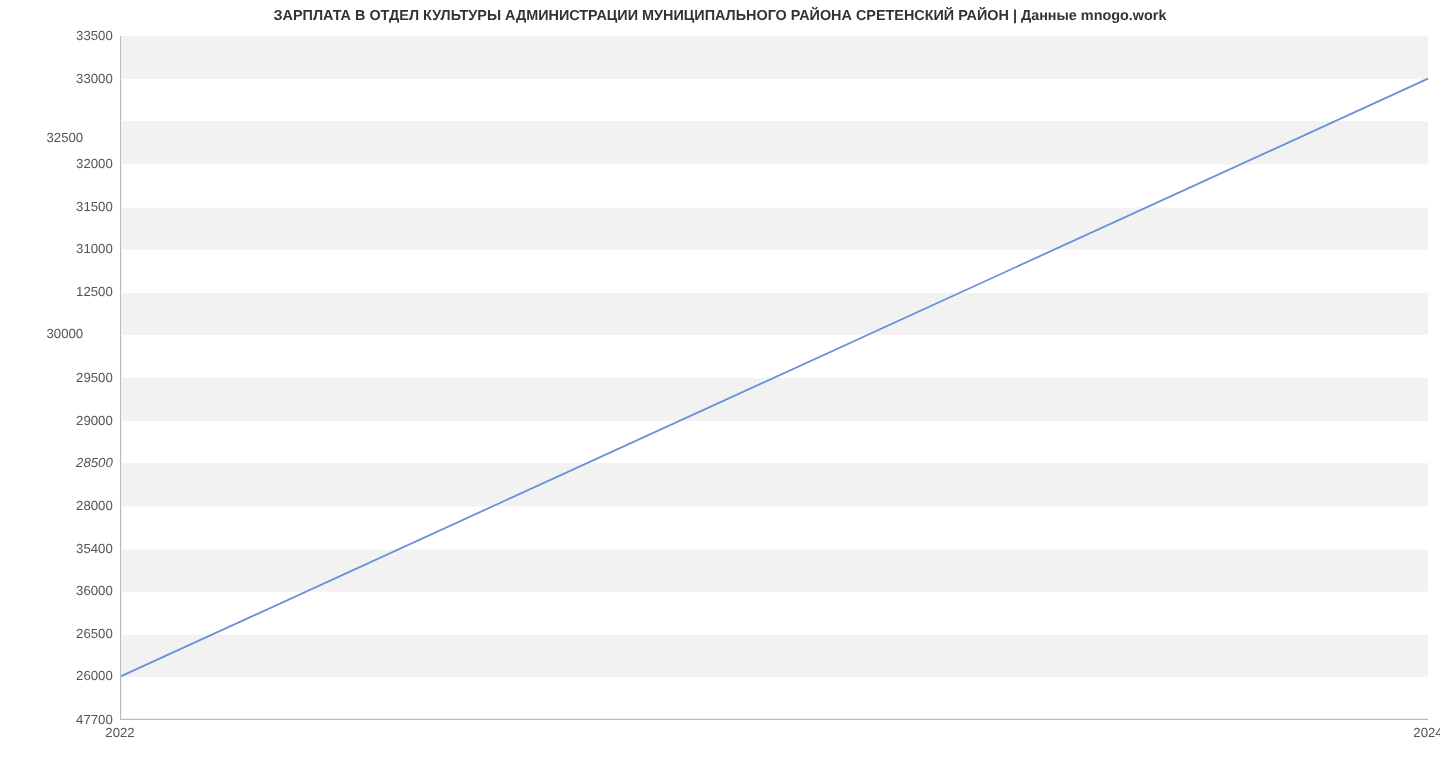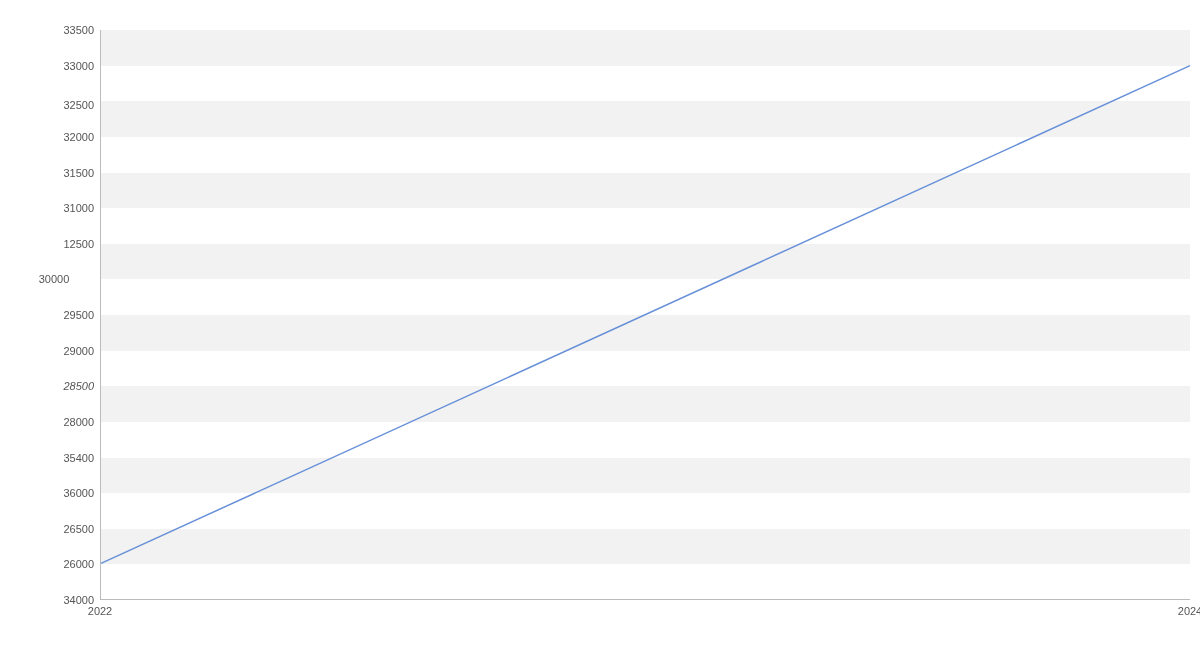--- a/index.html
+++ b/index.html
@@ -70,46 +70,47 @@
   .series-line {
     fill: none;
     stroke: #6890d8;
     stroke-width: 1.5;
   }
 </style>
 </head>
 <body>
 
 <div class="chart-wrap">
+  <div class="chart-title">ЗАРПЛАТА В ОТДЕЛ КУЛЬТУРЫ АДМИНИСТРАЦИИ МУНИЦИПАЛЬНОГО РАЙОНА СРЕТЕНСКИЙ РАЙОН | Данные mnogo.work</div>
 
   <div class="plot-area" id="plot-area">
       <div class="band" style="top: 0px; height: 35.625px;"></div>
       <div class="band" style="top: 71.25px; height: 35.625px;"></div>
       <div class="band" style="top: 142.5px; height: 35.625px;"></div>
       <div class="band" style="top: 213.75px; height: 35.625px;"></div>
       <div class="band" style="top: 285px; height: 35.625px;"></div>
       <div class="band" style="top: 356.25px; height: 35.625px;"></div>
       <div class="band" style="top: 427.5px; height: 35.625px;"></div>
       <div class="band" style="top: 498.75px; height: 35.625px;"></div>
     <svg class="line-svg" viewBox="0 0 1090 570" preserveAspectRatio="none">
       <polyline id="series-polyline" class="series-line" points="0,534.375 1090,35.625"></polyline>
     </svg>
   </div>
-<div class="y-tick-label" style="top: 600px;">34000</div>
+<div class="y-tick-label" style="top: 600px;">47700</div>
     <div class="y-tick-label" style="top: 564.375px;">26000</div>
     <div class="y-tick-label" style="top: 528.75px;">26500</div>
     <div class="y-tick-label" style="top: 493.125px;">36000</div>
     <div class="y-tick-label" style="top: 457.5px;">35400</div>
     <div class="y-tick-label" style="top: 421.875px; text-align: right;">28000</div>
     <div class="y-tick-label" style="top: 386.25px; font-style: italic;">28500</div>
     <div class="y-tick-label" style="top: 350.625px;">29000</div>
     <div class="y-tick-label" style="top: 315px;">29500</div>
     <div class="y-tick-label" style="top: 279.375px; text-align: center;">30000</div>
     <div class="y-tick-label" style="top: 243.75px;">12500</div>
     <div class="y-tick-label" style="top: 208.125px;">31000</div>
     <div class="y-tick-label" style="top: 172.5px;">31500</div>
     <div class="y-tick-label" style="top: 136.875px;">32000</div>
-    <div class="y-tick-label" style="top: 105px;">32500</div>
+    <div class="y-tick-label" style="top: 115px; text-align: center;">32500</div>
     <div class="y-tick-label" style="top: 65.625px;">33000</div>
     <div class="y-tick-label" style="top: 30px;">33500</div>
     <div class="x-tick-label" style="left: 100px;">2022</div>
     <div class="x-tick-label" style="left: 1190px;">2024</div>
   </div>
 
 </body></html>

